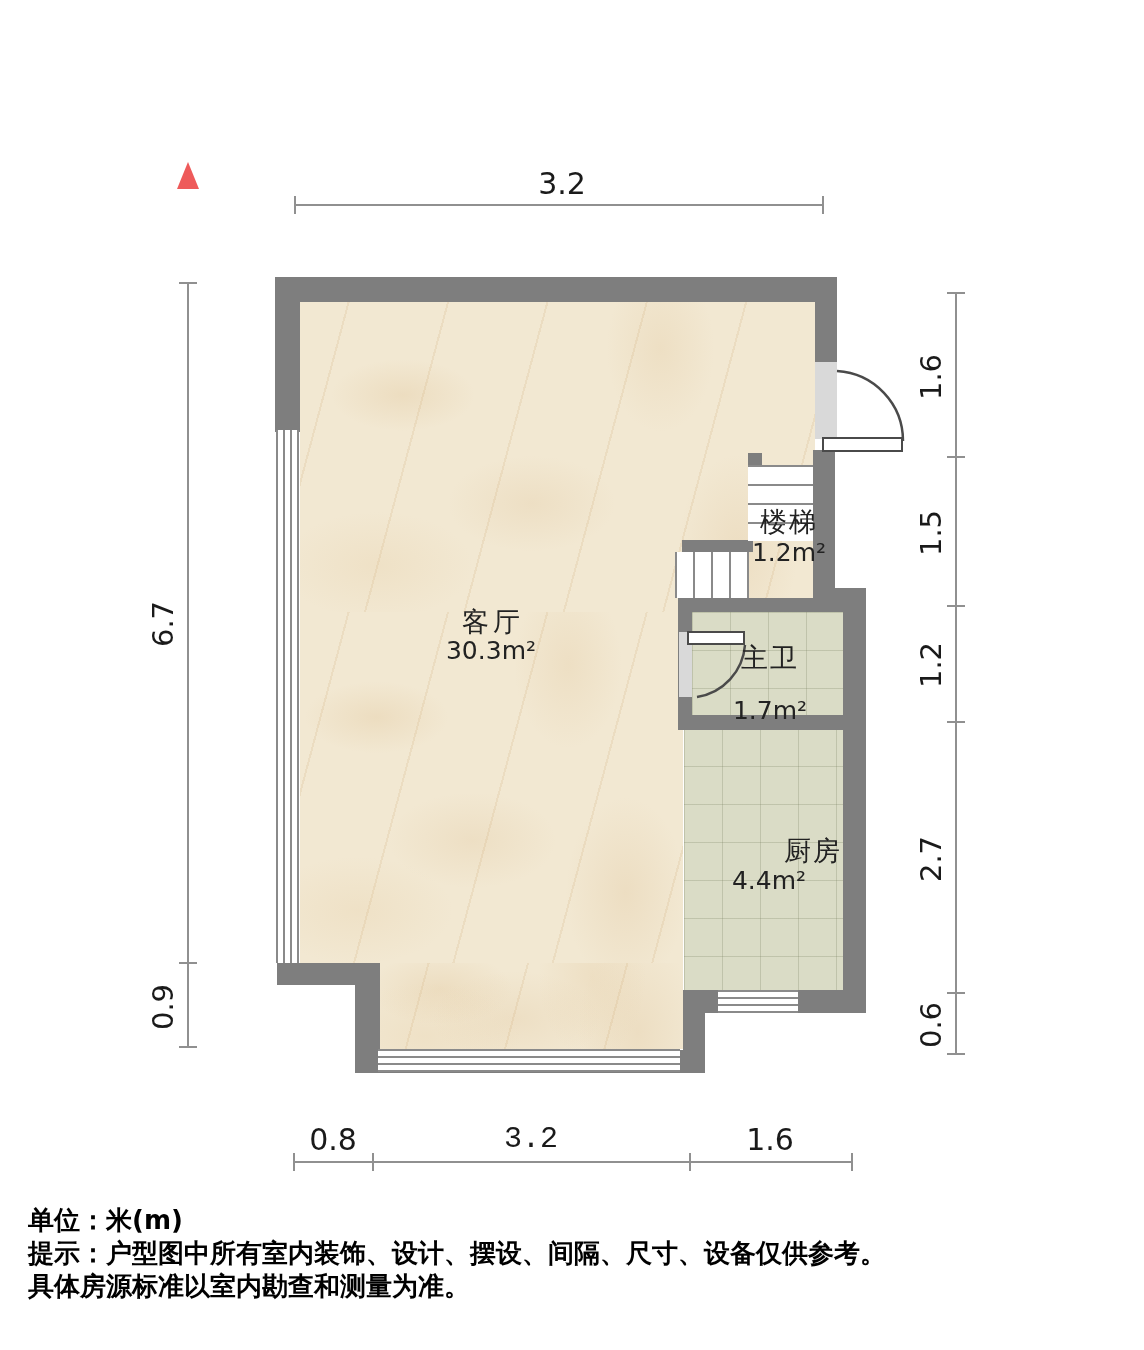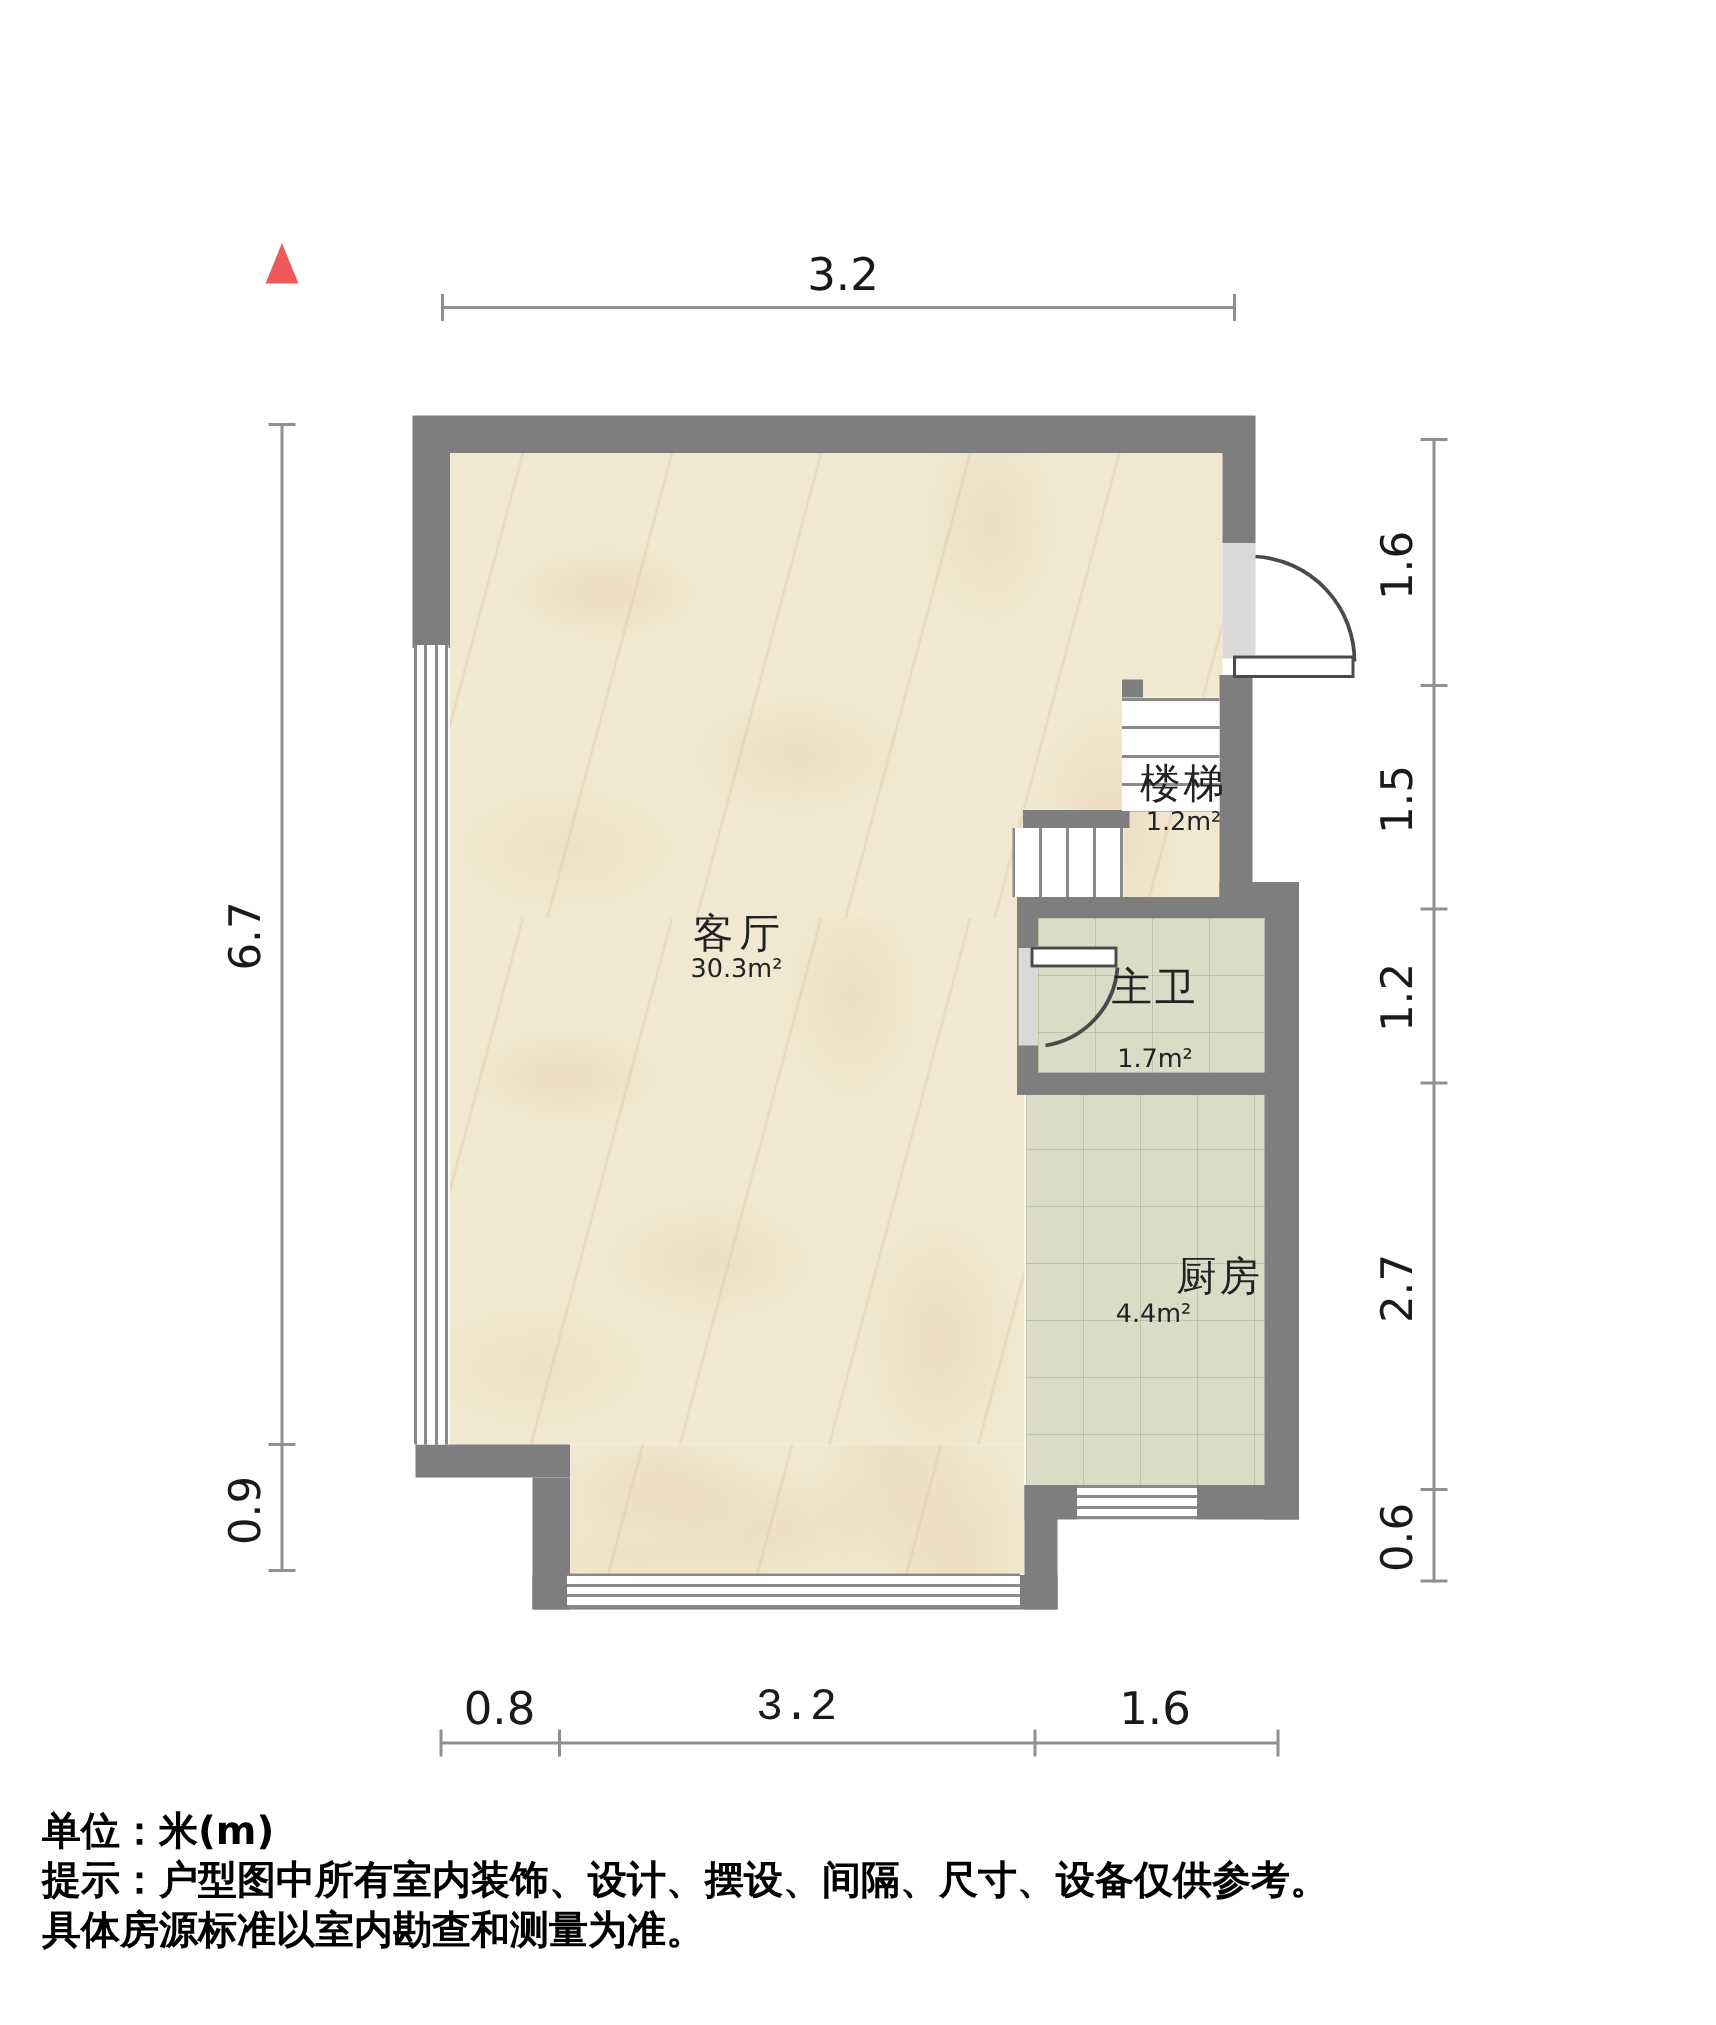--- a/index.html
+++ b/index.html
@@ -35,21 +35,21 @@
   .dim-line-h{position:absolute;background:#909090;height:2px;}
   .dim-line-v{position:absolute;background:#909090;width:2px;}
   .tick-v{position:absolute;background:#909090;width:2px;height:18px;}
   .tick-h{position:absolute;background:#909090;width:18px;height:2px;}
 
   .dim-label{position:absolute;font-size:30px;color:#1a1a1a;width:80px;text-align:center;}
   .dim-label-rot{position:absolute;font-size:29px;color:#1a1a1a;width:60px;text-align:center;
     transform:rotate(-90deg);transform-origin:center;}
 
   .room-name{position:absolute;font-size:27px;color:#222;width:110px;text-align:center;letter-spacing:4px;}
-  .room-area{position:absolute;font-size:17px;color:#222;width:110px;text-align:center;}
+  .room-area{position:absolute;font-size:25px;color:#222;width:110px;text-align:center;}
 
   .north{position:absolute;width:0;height:0;
     border-left:11px solid transparent;border-right:11px solid transparent;
     border-bottom:27px solid #ee5a5a;}
 
   .footer-text{position:absolute;left:28px;color:#000;font-size:26px;font-weight:600;white-space:nowrap;}
 
   svg.overlay{position:absolute;left:0;top:0;pointer-events:none;}
 </style>
 </head>

